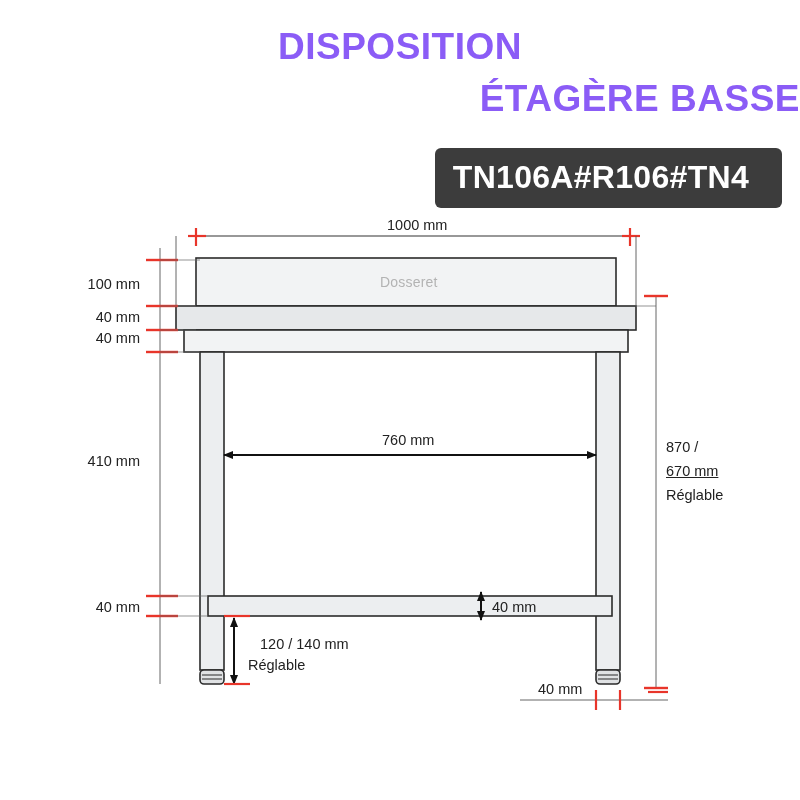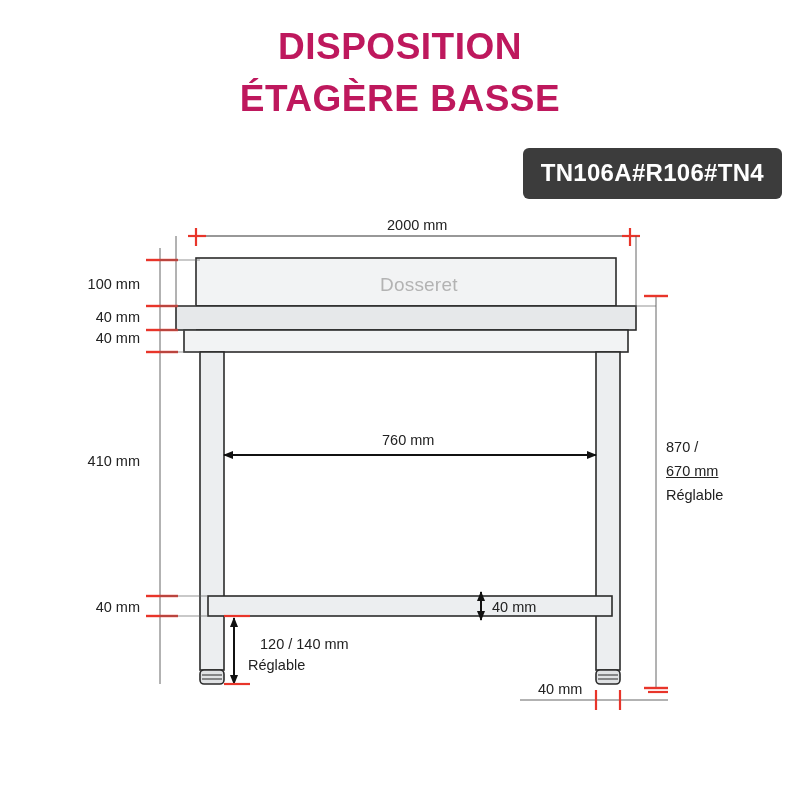--- a/index.html
+++ b/index.html
@@ -15,37 +15,37 @@
     overflow: hidden;
     background: #ffffff;
   }
 
   
   .title {
     position: absolute;
     left: 0; right: 0;
     text-align: center;
     font-weight: bold;
-    color: #be185d;
+    color: #8b5cf6;
     letter-spacing: 0.5px;
     line-height: 1.12;
   }
   #title-line1 { top: 26px; font-size: 37px; }
-  #title-line2 { top: 78px; font-size: 37px; }
+  #title-line2 { top: 78px; font-size: 37px; text-align: right; }
 
   
   .ref-badge {
     position: absolute;
     top: 148px;
     right: 18px;
     background: #3c3c3c;
     color: #ffffff;
     font-weight: bold;
-    font-size: 24px;
-    padding: 11px 18px 12px 18px;
+    font-size: 32px;
+    padding: 11px 33px 12px 18px;
     border-radius: 6px;
     letter-spacing: 0.3px;
     white-space: nowrap;
   }
 
   
   .dim-label {
     position: absolute;
     font-size: 14.5px;
     color: #222222;
@@ -57,21 +57,21 @@
 
   svg.drawing {
     position: absolute;
     left: 0; top: 0;
     width: 800px; height: 800px;
     pointer-events: none;
   }
 
   .watermark {
     position: absolute;
-    font-size: 19px;
+    font-size: 14px;
     color: #b3b3b3;
     font-weight: normal;
     letter-spacing: 0.2px;
   }
 </style>
 </head>
 <body>
 
 <div id="page">
 
@@ -165,21 +165,21 @@
     <g>
       <line x1="520" y1="700" x2="668" y2="700" stroke="#555" stroke-width="0.9"></line>
       <line x1="596" y1="690" x2="596" y2="710" stroke="#e8352a" stroke-width="2.2"></line>
       <line x1="620" y1="690" x2="620" y2="710" stroke="#e8352a" stroke-width="2.2"></line>
       <line x1="648" y1="692" x2="668" y2="692" stroke="#e8352a" stroke-width="2.2"></line>
     </g>
   </svg>
 
   <div class="watermark" style="left:380px; top:274px;">Dosseret</div>
 
-  <div class="dim-label" style="left:387px; top:216px;">2000 mm</div>
+  <div class="dim-label" style="left:387px; top:216px;">1000 mm</div>
 
   <div class="dim-label lefty" style="left:76px; top:275px; width:64px;">100 mm</div>
   <div class="dim-label lefty" style="left:76px; top:308px; width:64px;">40 mm</div>
   <div class="dim-label lefty" style="left:76px; top:329px; width:64px;">40 mm</div>
   <div class="dim-label lefty" style="left:76px; top:452px; width:64px;">410 mm</div>
   <div class="dim-label lefty" style="left:76px; top:598px; width:64px;">40 mm</div>
 
   <div class="dim-label" style="left:382px; top:431px;">760 mm</div>
 
   <div class="dim-label" style="left:492px; top:598px;">40 mm</div>

